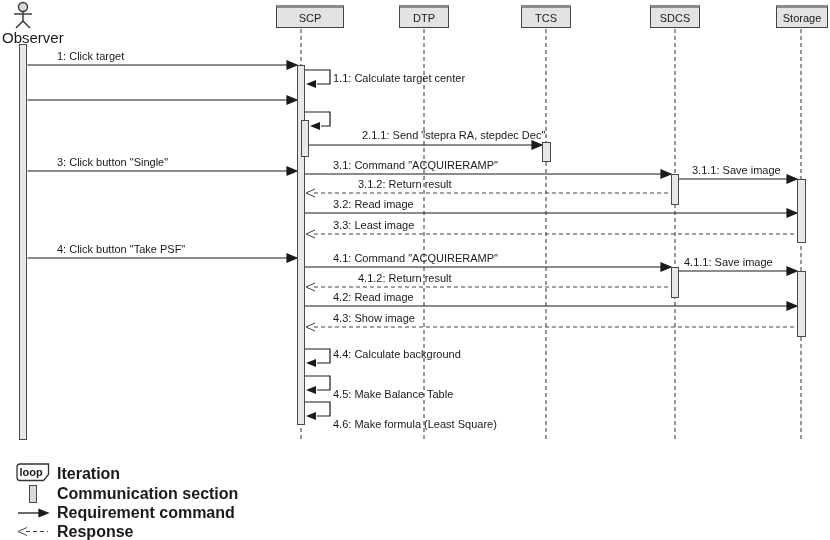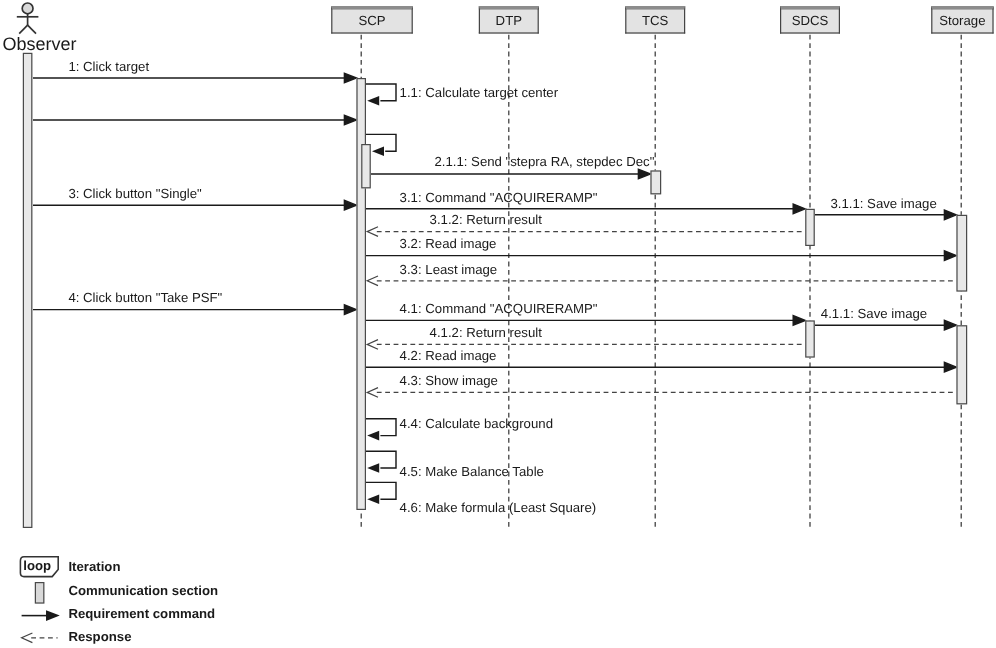--- a/index.html
+++ b/index.html
@@ -16,21 +16,21 @@
   }
   .actor-label{position:absolute;font-size:15px;z-index:3;white-space:nowrap;}
   .bar{
     position:absolute;background:#e8e8e8;border:1px solid #4a4a4a;
     box-sizing:border-box;z-index:2;
   }
   .msg{
     position:absolute;font-size:11px;line-height:13px;white-space:nowrap;z-index:3;
   }
   .legend-label{
-    position:absolute;font-size:11px;font-weight:bold;line-height:13px;
+    position:absolute;font-size:16px;font-weight:bold;line-height:13px;
     white-space:nowrap;z-index:3;
   }
   .loop-text{
     position:absolute;left:17px;top:466px;width:28px;text-align:center;
     font-size:11px;font-weight:bold;z-index:3;
   }
   .legend-bar{position:absolute;left:29px;top:485px;width:8px;height:18px;
     background:#d9d9d9;border:1px solid #4a4a4a;box-sizing:border-box;z-index:3;}
 </style>
 </head>

